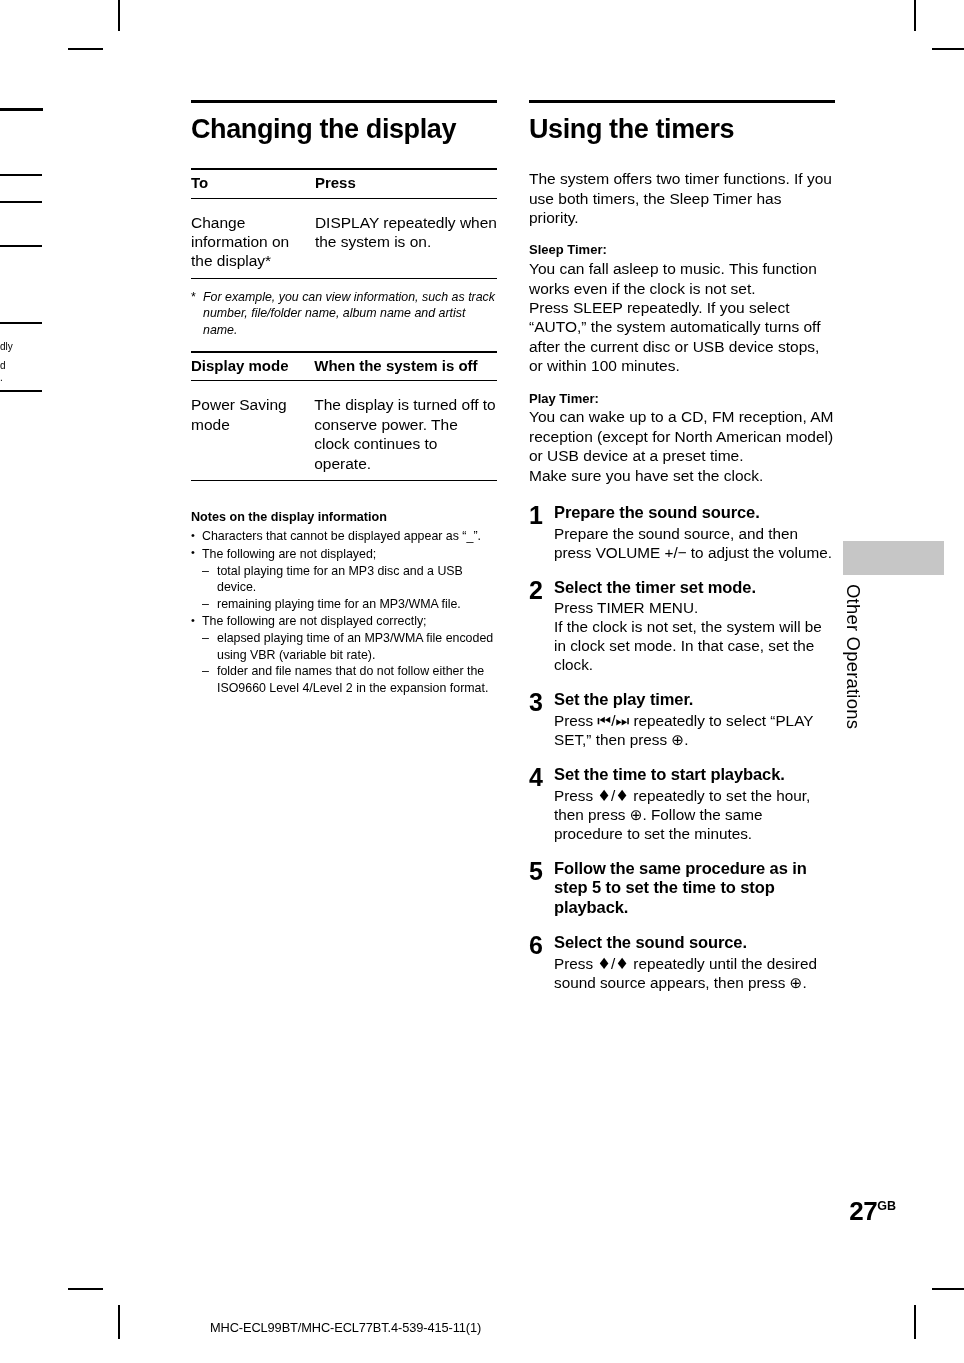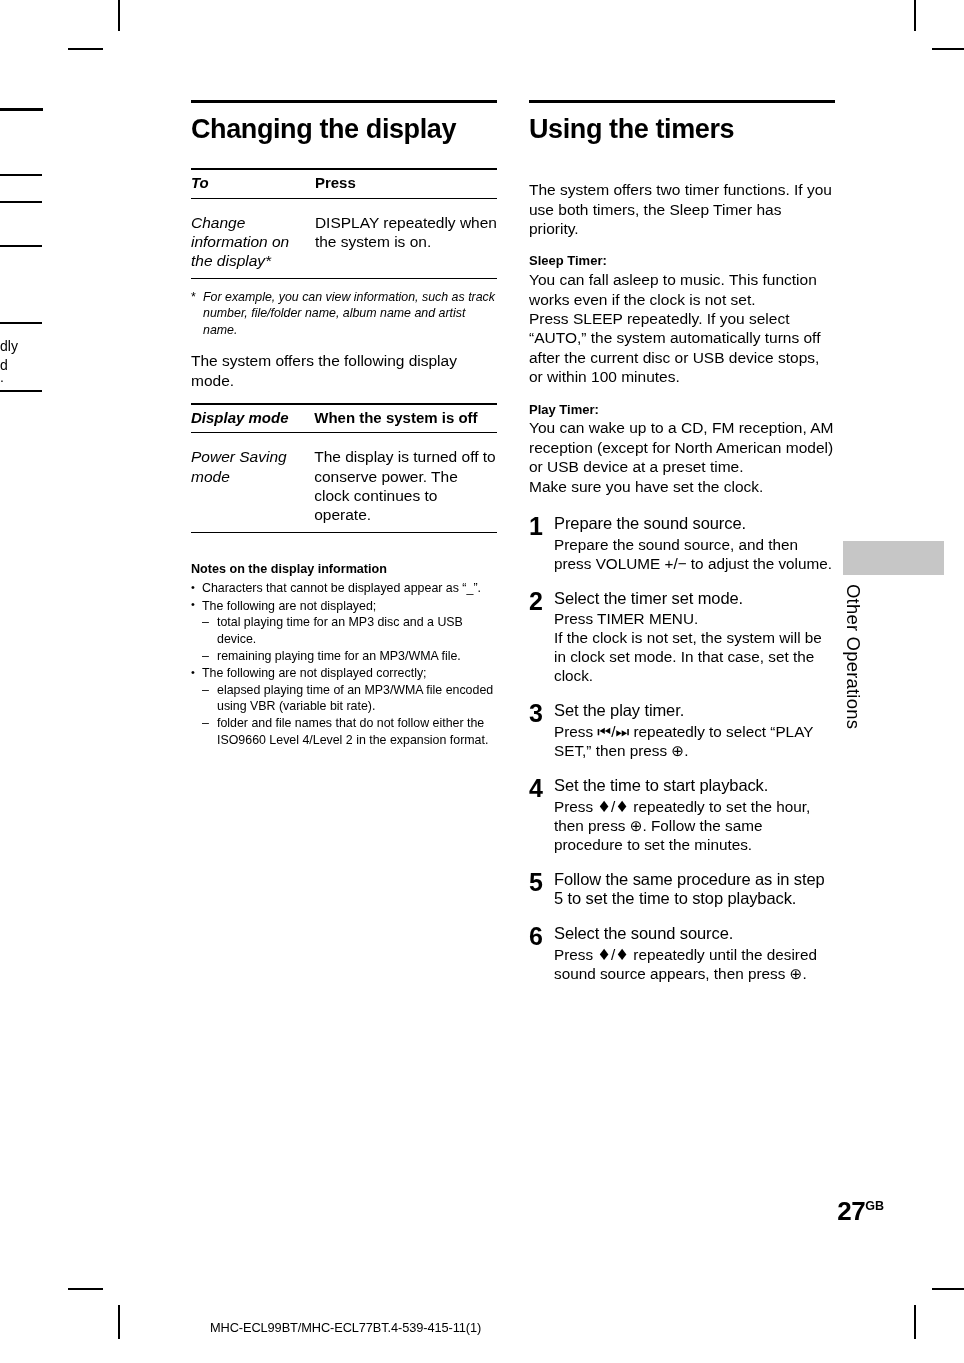--- a/index.html
+++ b/index.html
@@ -27,21 +27,21 @@
   .cm-br-v { left: 914px; top: 1305px;width: 2px;  height: 34px; }
   .cm-br-h { left: 932px; top: 1288px;width: 32px; height: 2px; }
 
   
   .bleed-rule { position: absolute; left: 0; background: #000; }
   .bleed-rule.thick { height: 3px; }
   .bleed-rule.thin  { height: 1.5px; }
   .bleed-text {
     position: absolute;
     left: 0;
-    font-size: 14px;
+    font-size: 10px;
     line-height: 19px;
     color: #000;
     white-space: pre;
   }
 
   
   .page { position: absolute; left: 0; top: 0; width: 964px; height: 1363px; }
 
   .col {
     position: absolute;
@@ -80,21 +80,21 @@
     line-height: 1.22;
   }
   table.doc-table td {
     text-align: left;
     font-weight: normal;
     padding: 14px 0 7px 0;
     vertical-align: top;
     border-bottom: 1.2px solid #000;
     line-height: 1.25;
   }
-  table.doc-table th.c1, table.doc-table td.c1 { width: 118px; padding-right: 8px; font-style: italic; }
+  table.doc-table th.c1, table.doc-table td.c1 { width: 118px; padding-right: 8px; }
   table.doc-table th.c2, table.doc-table td.c2 { width: 188px; }
 
   
   .footnote {
     display: flex;
     margin-top: 10px;
     font-size: 12.4px;
     line-height: 1.33;
   }
   .footnote .mark { width: 12px; flex: 0 0 12px; }
@@ -143,21 +143,21 @@
   .step .num {
     flex: 0 0 25px;
     font-size: 25px;
     font-weight: bold;
     line-height: 0.88;
     padding-top: 1px;
   }
   .step .content { flex: 1; }
   .step .headline {
     font-size: 16.5px;
-    font-weight: normal;
+    font-weight: bold;
     line-height: 1.2;
     margin: 0;
     letter-spacing: -0.1px;
   }
   .step .detail {
     font-size: 15.3px;
     line-height: 1.24;
     margin: 2px 0 0 0;
   }
 
@@ -181,21 +181,21 @@
     line-height: 1;
     white-space: nowrap;
     writing-mode: vertical-rl;
     text-orientation: mixed;
     letter-spacing: 0.2px;
   }
 
   
   .pagenum {
     position: absolute;
-    right: 80px;
+    right: 68px;
     top: 1196px;
     font-size: 26px;
     font-weight: bold;
     letter-spacing: -0.5px;
   }
   .pagenum .suffix {
     font-size: 12.5px;
     font-weight: bold;
     vertical-align: super;
     letter-spacing: 0;
@@ -250,21 +250,20 @@
           <td class="c2">DISPLAY repeatedly when the system is on.</td>
         </tr>
       </tbody>
     </table>
 
     <div class="footnote">
       <span class="mark">*</span>
       <span class="body">For example, you can view information, such as track number, file/folder name, album name and artist name.</span>
     </div>
 
-    <p class="para">The system offers the following display mode.</p>
 
     <table class="doc-table tight">
       <thead>
         <tr>
           <th class="c1">Display mode</th>
           <th class="c2">When the system is off</th>
         </tr>
       </thead>
       <tbody>
         <tr>
@@ -288,21 +287,21 @@
             </ul></li>
         </ul>
     </div>
 
   </div>
 
   <div class="col col-right">
 
     <h1 class="section-title">Using the timers</h1>
 
-    <p class="para" style="margin-top:36px;">The system offers two timer functions. If you use both timers, the Sleep Timer has priority.</p>
+    <p class="para" style="margin-top:25px;">The system offers two timer functions. If you use both timers, the Sleep Timer has priority.</p>
 
     <p class="para" style="margin-top:15px;font-weight:bold;font-size:13px;line-height:1.3;">Sleep Timer:</p>
     <p class="para" style="margin-top:0;white-space:pre-line;">You can fall asleep to music. This function works even if the clock is not set.
 Press SLEEP repeatedly. If you select “AUTO,” the system automatically turns off after the current disc or USB device stops, or within 100 minutes.</p>
 
     <p class="para" style="margin-top:15px;font-weight:bold;font-size:13px;line-height:1.3;">Play Timer:</p>
     <p class="para" style="margin-top:0;white-space:pre-line;">You can wake up to a CD, FM reception, AM reception (except for North American model) or USB device at a preset time.
 Make sure you have set the clock.</p>
 
     <div class="steps" id="steps-list">

